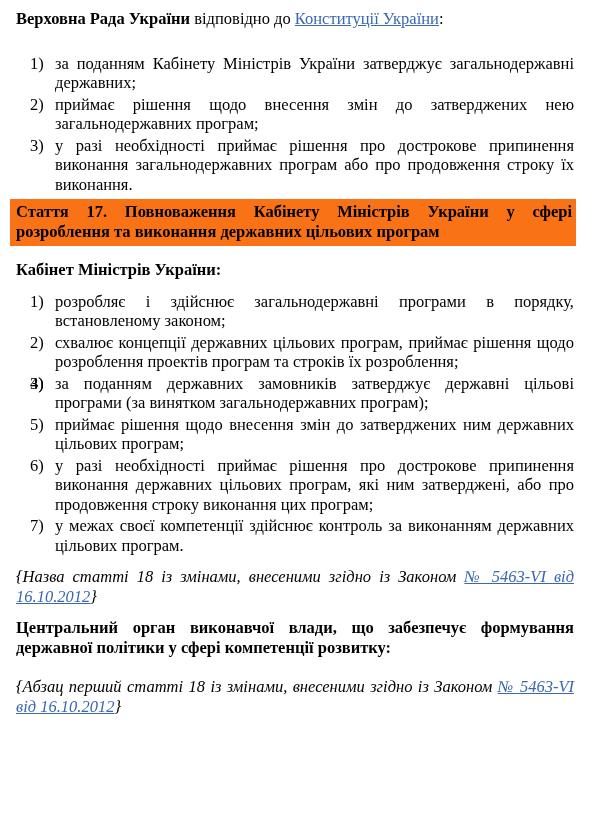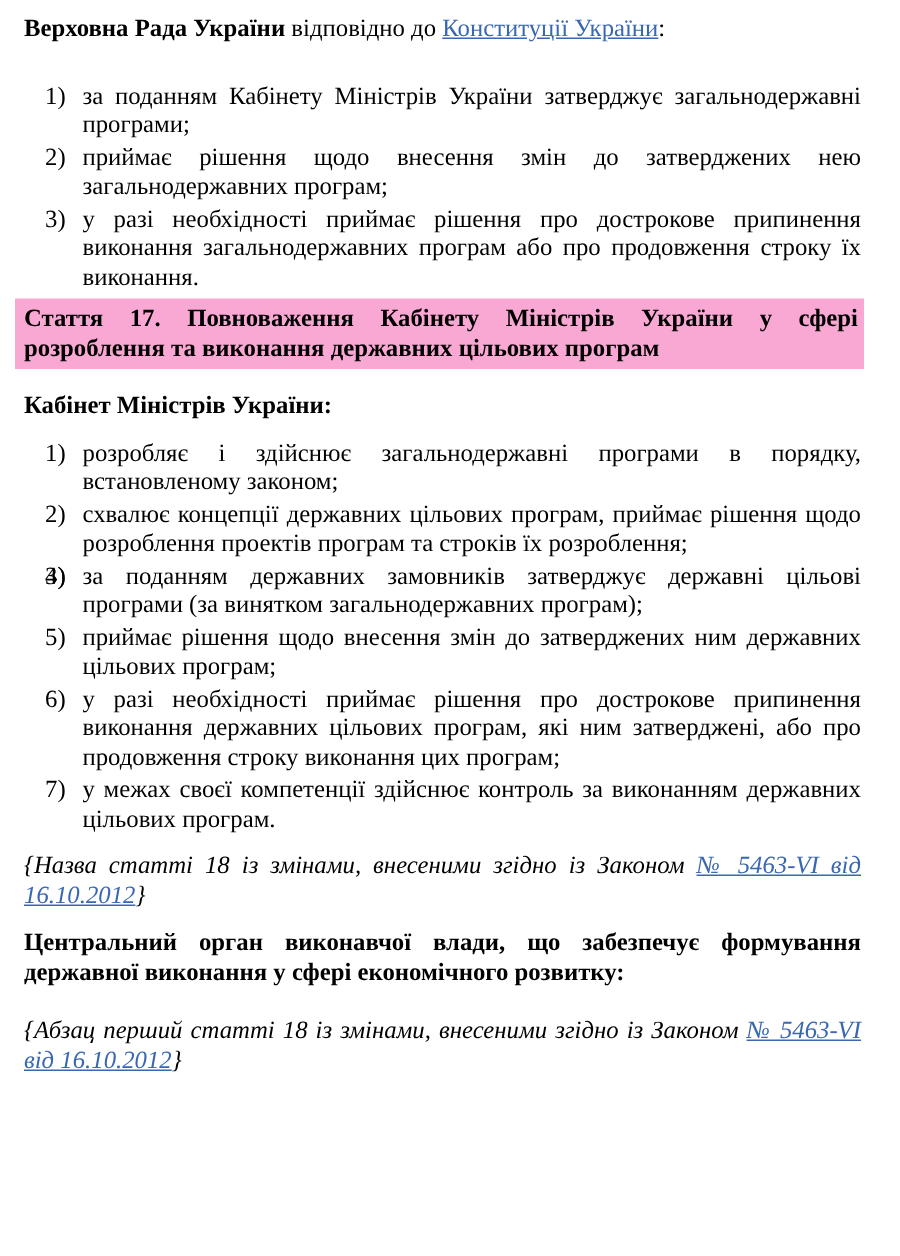--- a/index.html
+++ b/index.html
@@ -36,21 +36,21 @@
     padding-left: 39px;
     text-align: justify;
     margin-bottom: 2px;
   }
   .li .num {
     position: absolute;
     left: 14px;
     top: 0;
   }
   .heading {
-    background: #f9a8d4;
+    background: #f97316;
     font-weight: bold;
     text-align: justify;
     margin: 0 -2px 14px -6px;
     padding: 3px 4px 4px 6px;
     line-height: 20px;
   }
   .lead { font-weight: bold; margin-bottom: 12px; }
   .note { font-style: italic; margin-bottom: 12px; margin-top: 12px; }
   .note a.doc-link { font-style: italic; }
   .central { font-weight: bold; margin-bottom: 20px; }
@@ -58,21 +58,21 @@
 </head>
 <body>
 
 <div class="page">
 
   <p class="intro"><b>Верховна Рада України</b><span> відповідно до </span><a class="doc-link" href="#">Конституції України</a><span>:</span></p>
 
   <div class="list">
     <div class="li">
       <span class="num">1)</span>
-      <span>за поданням Кабінету Міністрів України затверджує загальнодержавні програми;</span>
+      <span>за поданням Кабінету Міністрів України затверджує загальнодержавні державних;</span>
     </div>
     <div class="li">
       <span class="num">2)</span>
       <span>приймає рішення щодо внесення змін до затверджених нею загальнодержавних програм;</span>
     </div>
     <div class="li">
       <span class="num">3)</span>
       <span>у разі необхідності приймає рішення про дострокове припинення виконання загальнодержавних програм або про продовження строку їх виконання.</span>
     </div>
   </div>
@@ -107,17 +107,17 @@
     </div>
     <div class="li">
       <span class="num">7)</span>
       <span>у межах своєї компетенції здійснює контроль за виконанням державних цільових програм.</span>
     </div>
   </div>
 
 
   <p class="note"><span>{Назва статті 18 із змінами, внесеними згідно із Законом </span><a class="doc-link" href="#">№ 5463-VI від 16.10.2012</a><span>}</span></p>
 
-  <p class="central">Центральний орган виконавчої влади, що забезпечує формування державної виконання у сфері економічного розвитку:</p>
+  <p class="central">Центральний орган виконавчої влади, що забезпечує формування державної політики у сфері компетенції розвитку:</p>
 
   <p class="note"><span>{Абзац перший статті 18 із змінами, внесеними згідно із Законом </span><a class="doc-link" href="#">№ 5463-VI від 16.10.2012</a><span>}</span></p>
 
 </div>
 
 </body></html>

